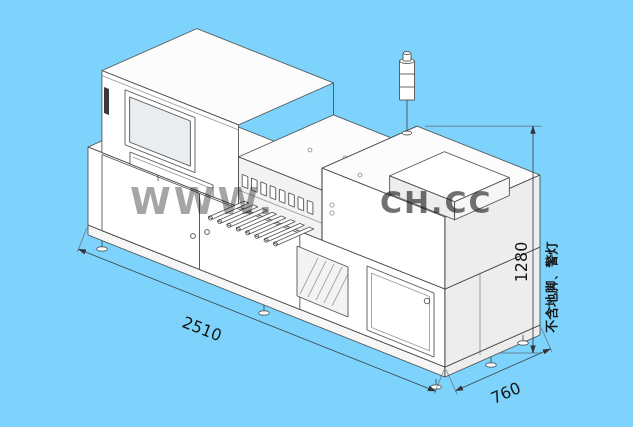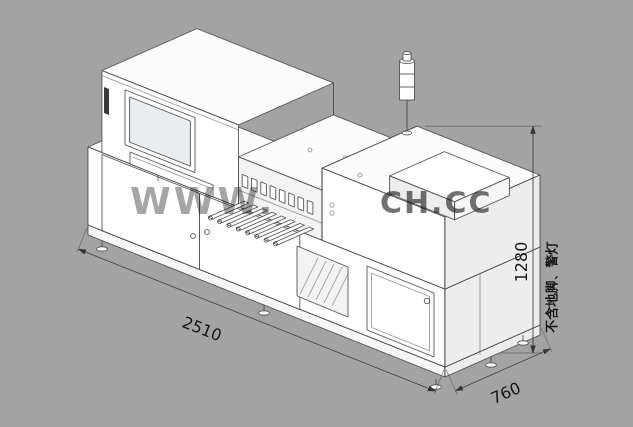--- a/index.html
+++ b/index.html
@@ -1,16 +1,16 @@
 <!DOCTYPE html>
 <html><head>
 <meta charset="utf-8">
 <style>
   html,body{margin:0;padding:0;background:#fff;}
-  .stage{width:633px;height:427px;position:relative;background:#a3a3a3;overflow:hidden;
+  .stage{width:633px;height:427px;position:relative;background:#7dd3fc;overflow:hidden;
          font-family:"DejaVu Sans",sans-serif;}
   svg{position:absolute;left:0;top:0;}
   .o  {fill:#ffffff;stroke:#3f3f3f;stroke-width:.8;stroke-linejoin:round;}
   .f0 {fill:#fcfcfc;stroke:#3f3f3f;stroke-width:.8;stroke-linejoin:round;}
   .f1 {fill:#f6f6f6;stroke:#3f3f3f;stroke-width:.8;stroke-linejoin:round;}
   .f2 {fill:#ededed;stroke:#3f3f3f;stroke-width:.8;stroke-linejoin:round;}
   .f3 {fill:#f3f3f3;stroke:#3f3f3f;stroke-width:.8;stroke-linejoin:round;}
   .scr{fill:#e9edf0;stroke:#3f3f3f;stroke-width:.8;}
   .ln {fill:none;stroke:#3f3f3f;stroke-width:.8;}
   .thin{fill:none;stroke:#5a5a5a;stroke-width:.55;}

